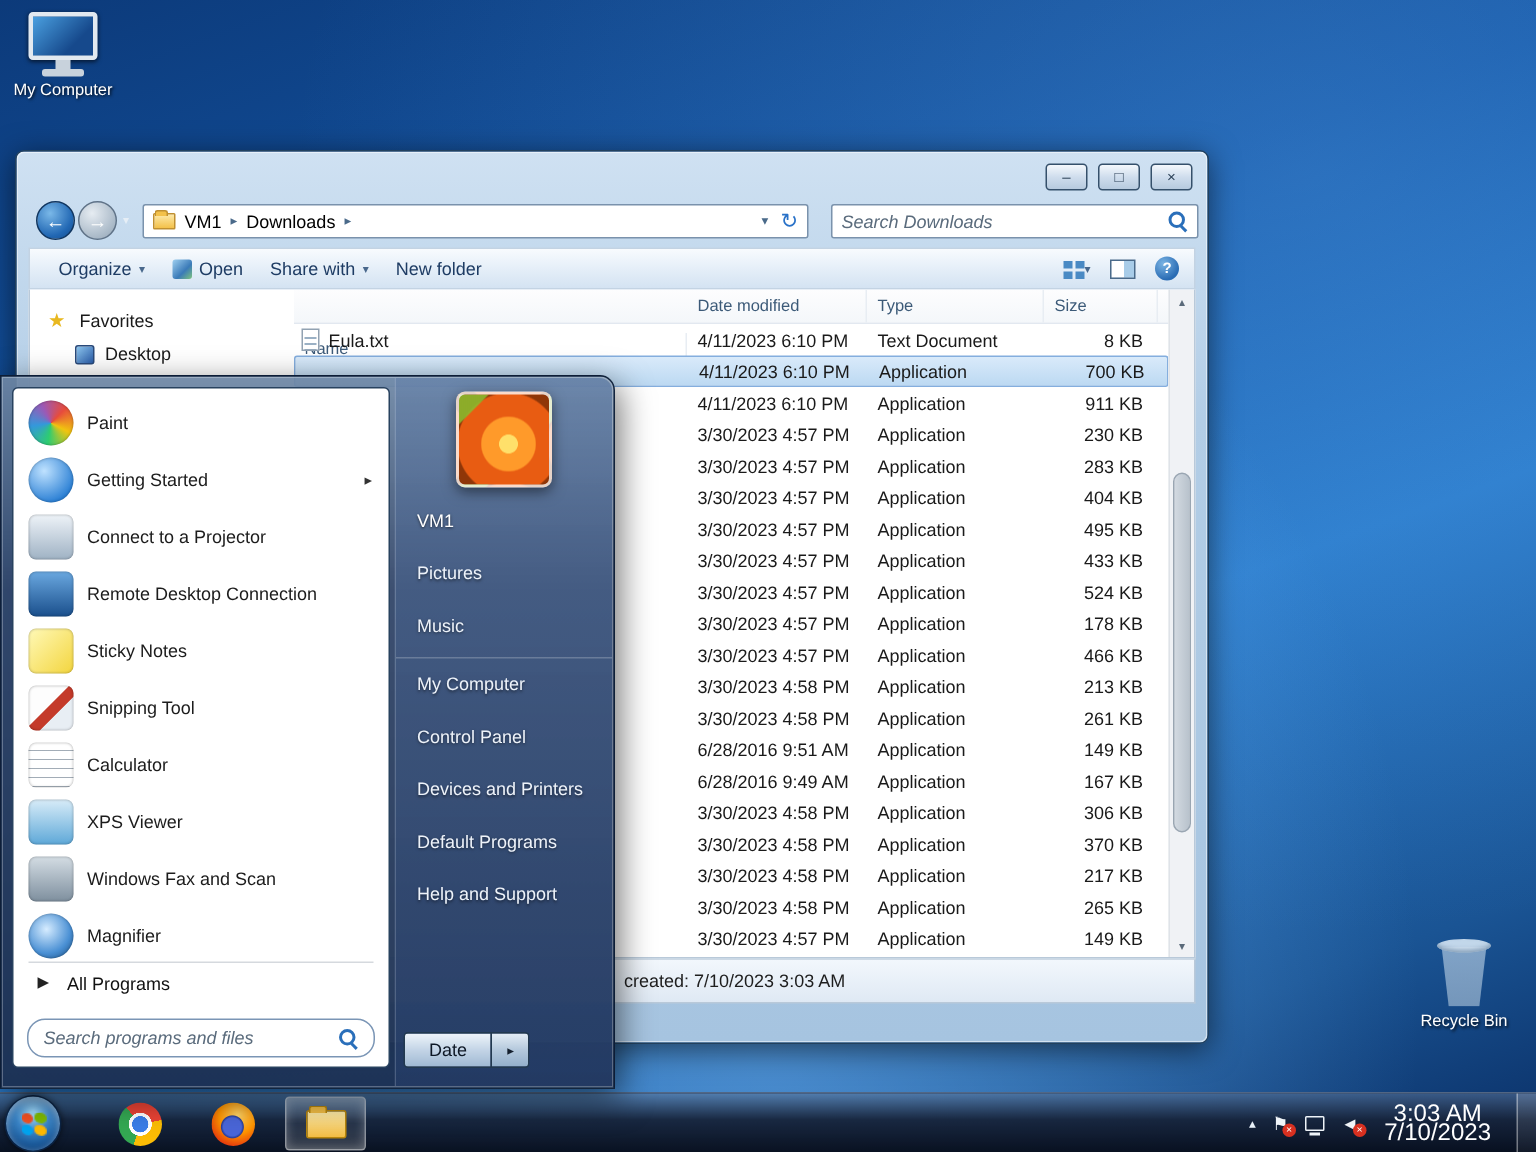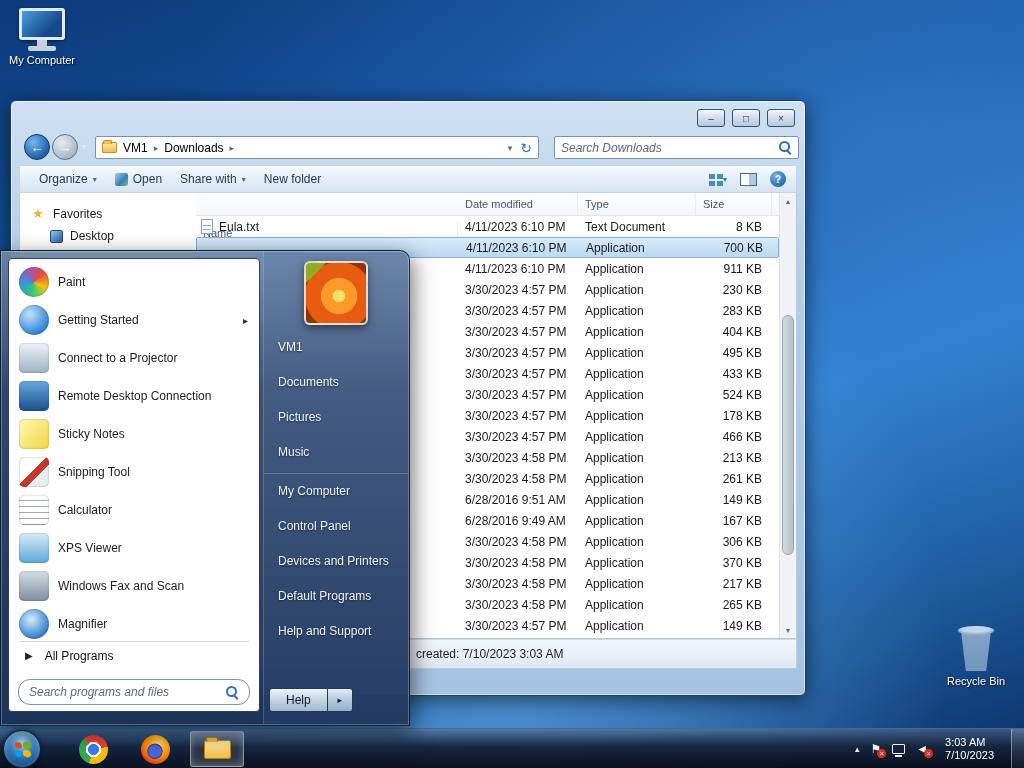--- a/index.html
+++ b/index.html
@@ -205,21 +205,21 @@
     border:1px solid #b8860b; border-radius:2px; position:relative; }
   .explorer-folder-icon::before { content:""; position:absolute; top:-4px; left:1px; width:10px; height:4px;
     background:#f2bd45; border:1px solid #b8860b; border-bottom:none; border-radius:2px 2px 0 0; }
   .tray { position:absolute; right:0; top:0; height:40px; display:flex; align-items:center; gap:11px; }
   .tray-chevron { color:#e8f0f8; font-size:9px; }
   .tray-glyph { color:#f0f4f8; font-size:12px; position:relative; }
   .badge { position:absolute; right:-5px; bottom:-2px; width:9px; height:9px; border-radius:50%;
     background:#d83020; color:#fff; font-size:7px; line-height:9px; text-align:center; }
   .tray-net { width:13px; height:10px; border:1px solid #eef3f8; border-radius:1px; position:relative; }
   .tray-net::after { content:""; position:absolute; left:2px; bottom:-4px; width:7px; height:2px; background:#eef3f8; }
-  .clock { color:#fff; font-size:11px; line-height:13px; text-align:left; margin:0 6px; }
+  .clock { color:#fff; font-size:16px; line-height:13px; text-align:center; margin:0 6px; }
   .show-desktop { width:13px; height:40px; border-left:1px solid rgba(255,255,255,.4);
     background:linear-gradient(rgba(255,255,255,.14), rgba(255,255,255,.04)); }
 </style>
 </head>
 <body>
 
 <div class="desk-icon" id="icon-computer">
   <div class="pc-icon">
     <div class="pc-screen"></div>
     <div class="pc-stand"></div>
@@ -587,23 +587,20 @@
       <input type="text" placeholder="Search programs and files" style="">
       <span class="magnifier"></span>
     </div>
   </div>
 
   <div class="sm-right">
     <div class="user-pic"></div>
     <div class="user-name">VM1</div>
     <div class="sm-right-items">
 
-    <div class="sm-right-item">
-          <span>Documents</span>
-        </div>
         <div class="sm-right-item">
           <span>Pictures</span>
         </div>
         <div class="sm-right-item">
           <span>Music</span>
         </div>
         <div class="sm-right-item sep-before">
           <span>My Computer</span>
         </div>
         <div class="sm-right-item">
@@ -613,21 +610,21 @@
           <span>Devices and Printers</span>
         </div>
         <div class="sm-right-item">
           <span>Default Programs</span>
         </div>
         <div class="sm-right-item">
           <span>Help and Support</span>
         </div>
       </div>
     <div class="lock-row">
-      <div class="lock-btn">Help</div>
+      <div class="lock-btn">Date</div>
       <div class="lock-arrow">▸</div>
     </div>
   </div>
 </div>
 
 <div class="taskbar">
   <div class="start-orb">
     <span class="flag-grid">
       <span class="fg-r"></span>
         <span class="fg-g"></span>

